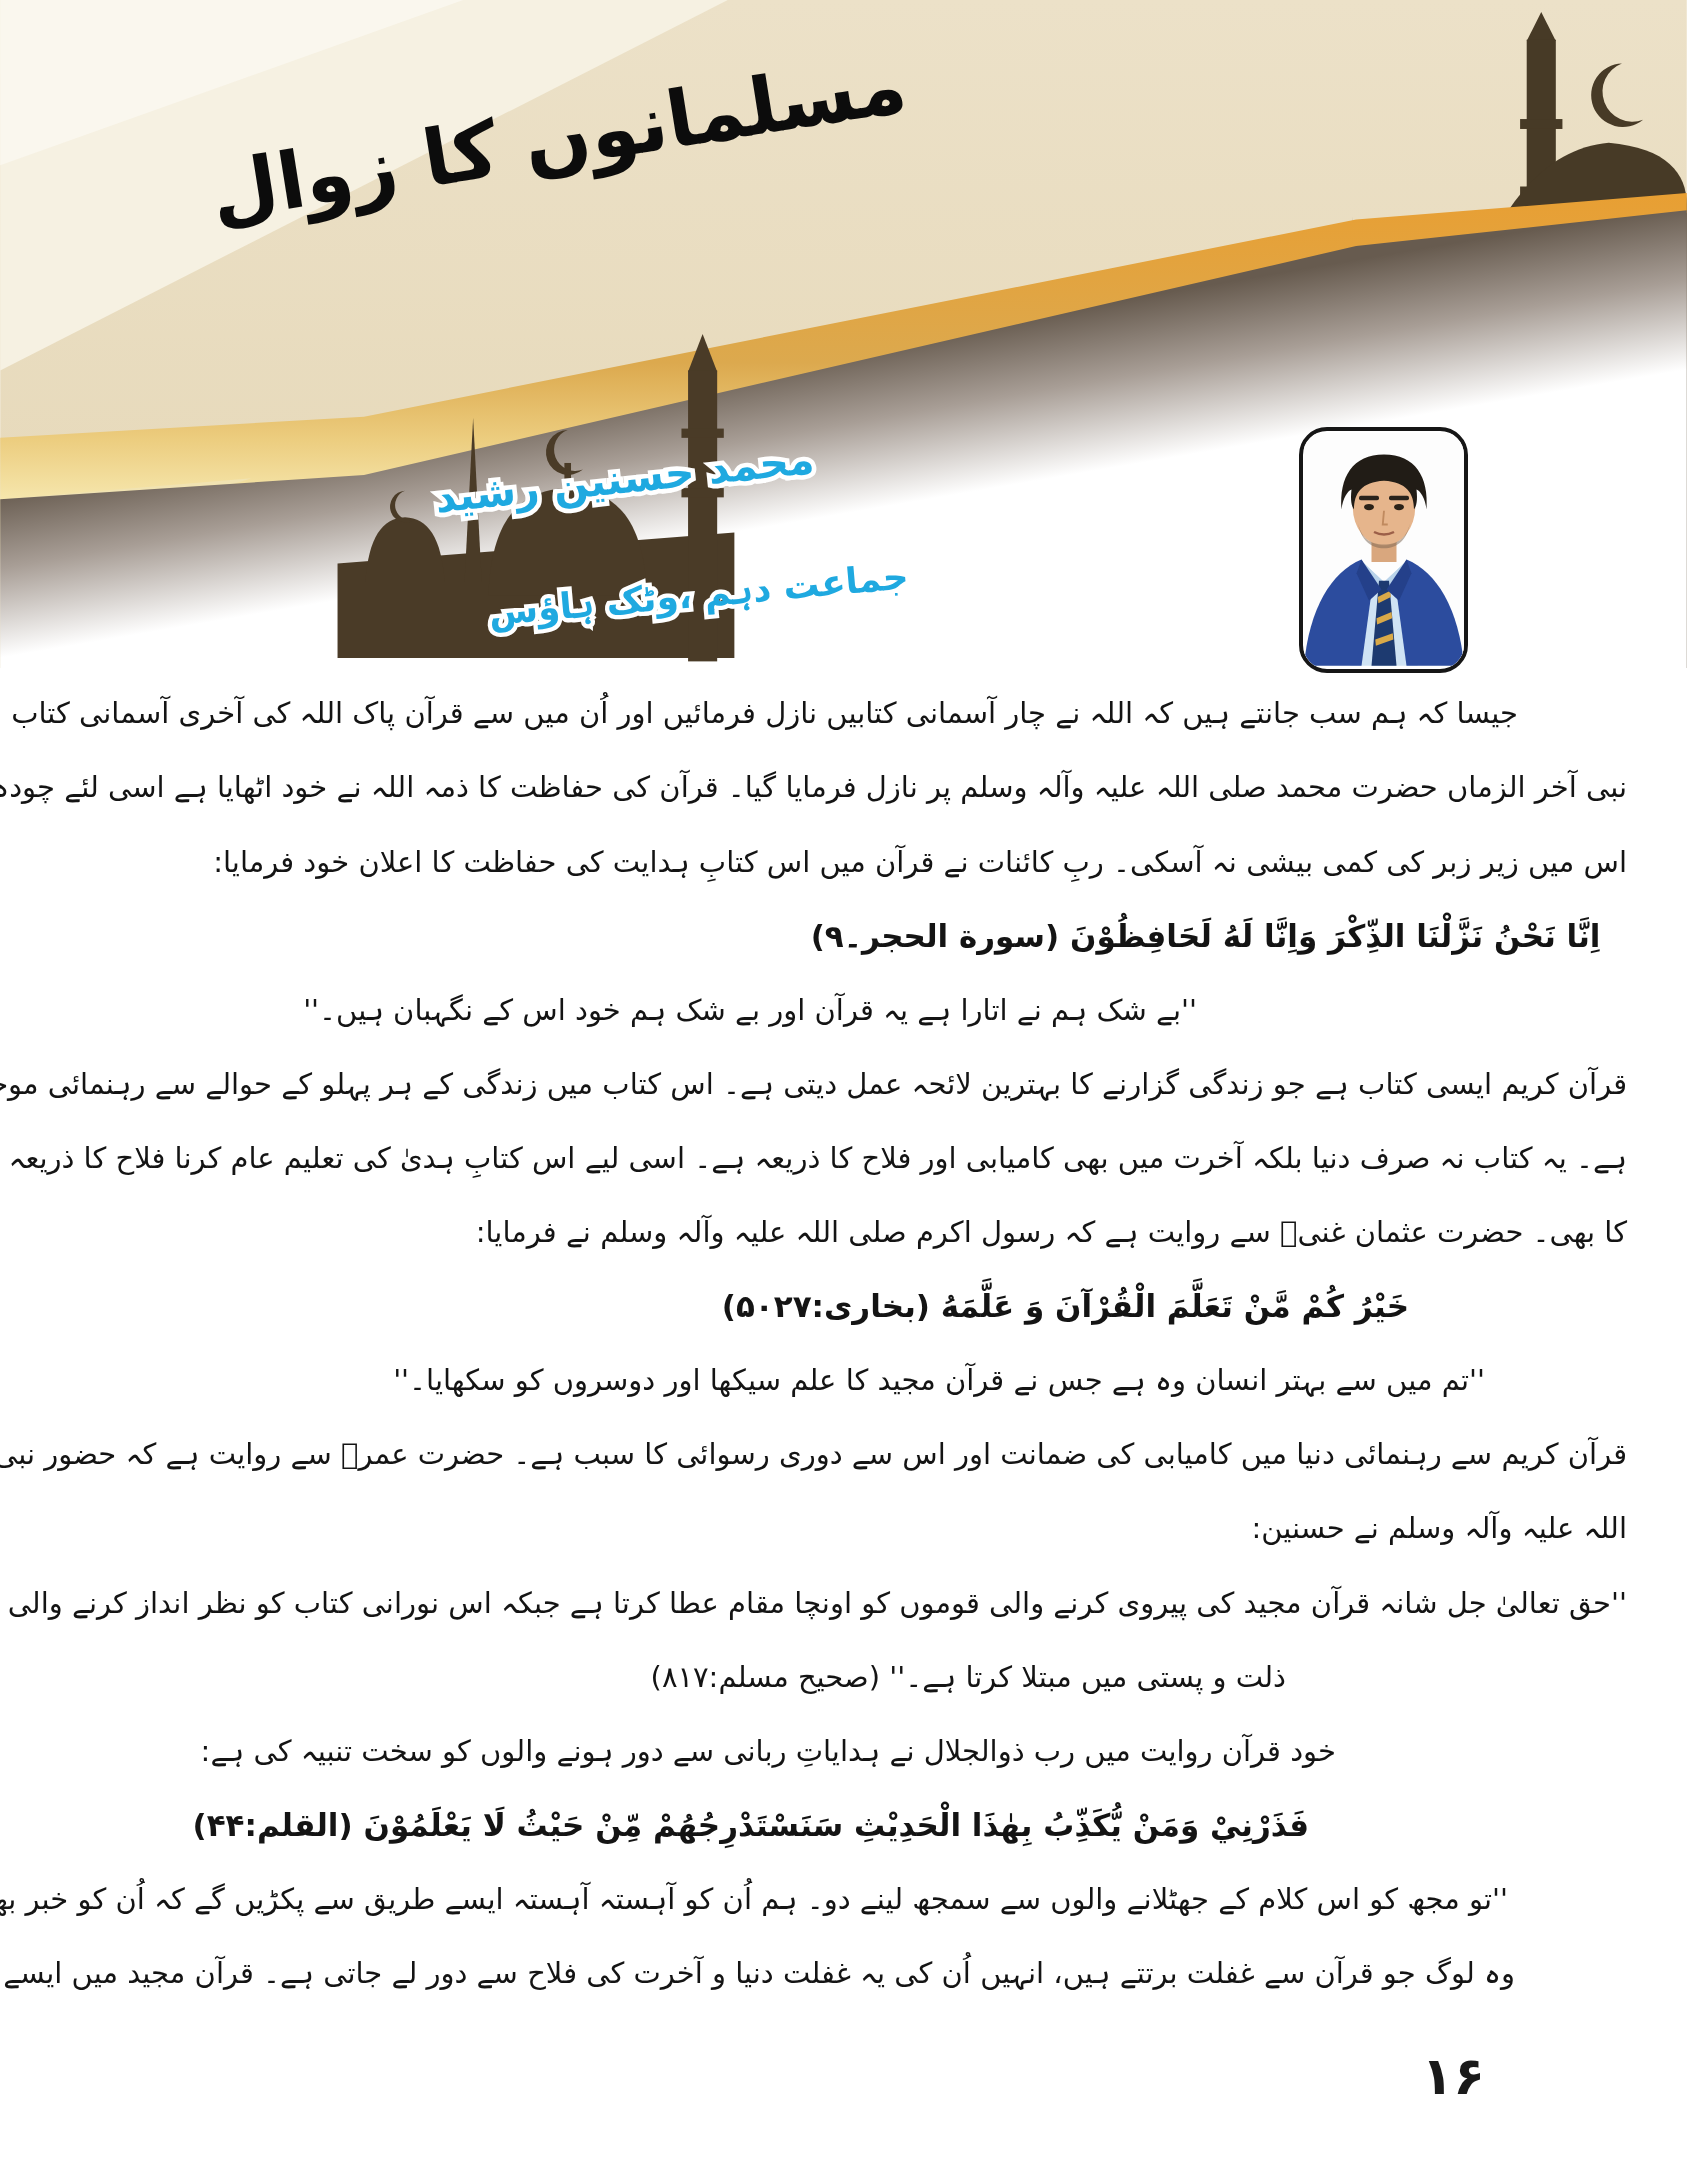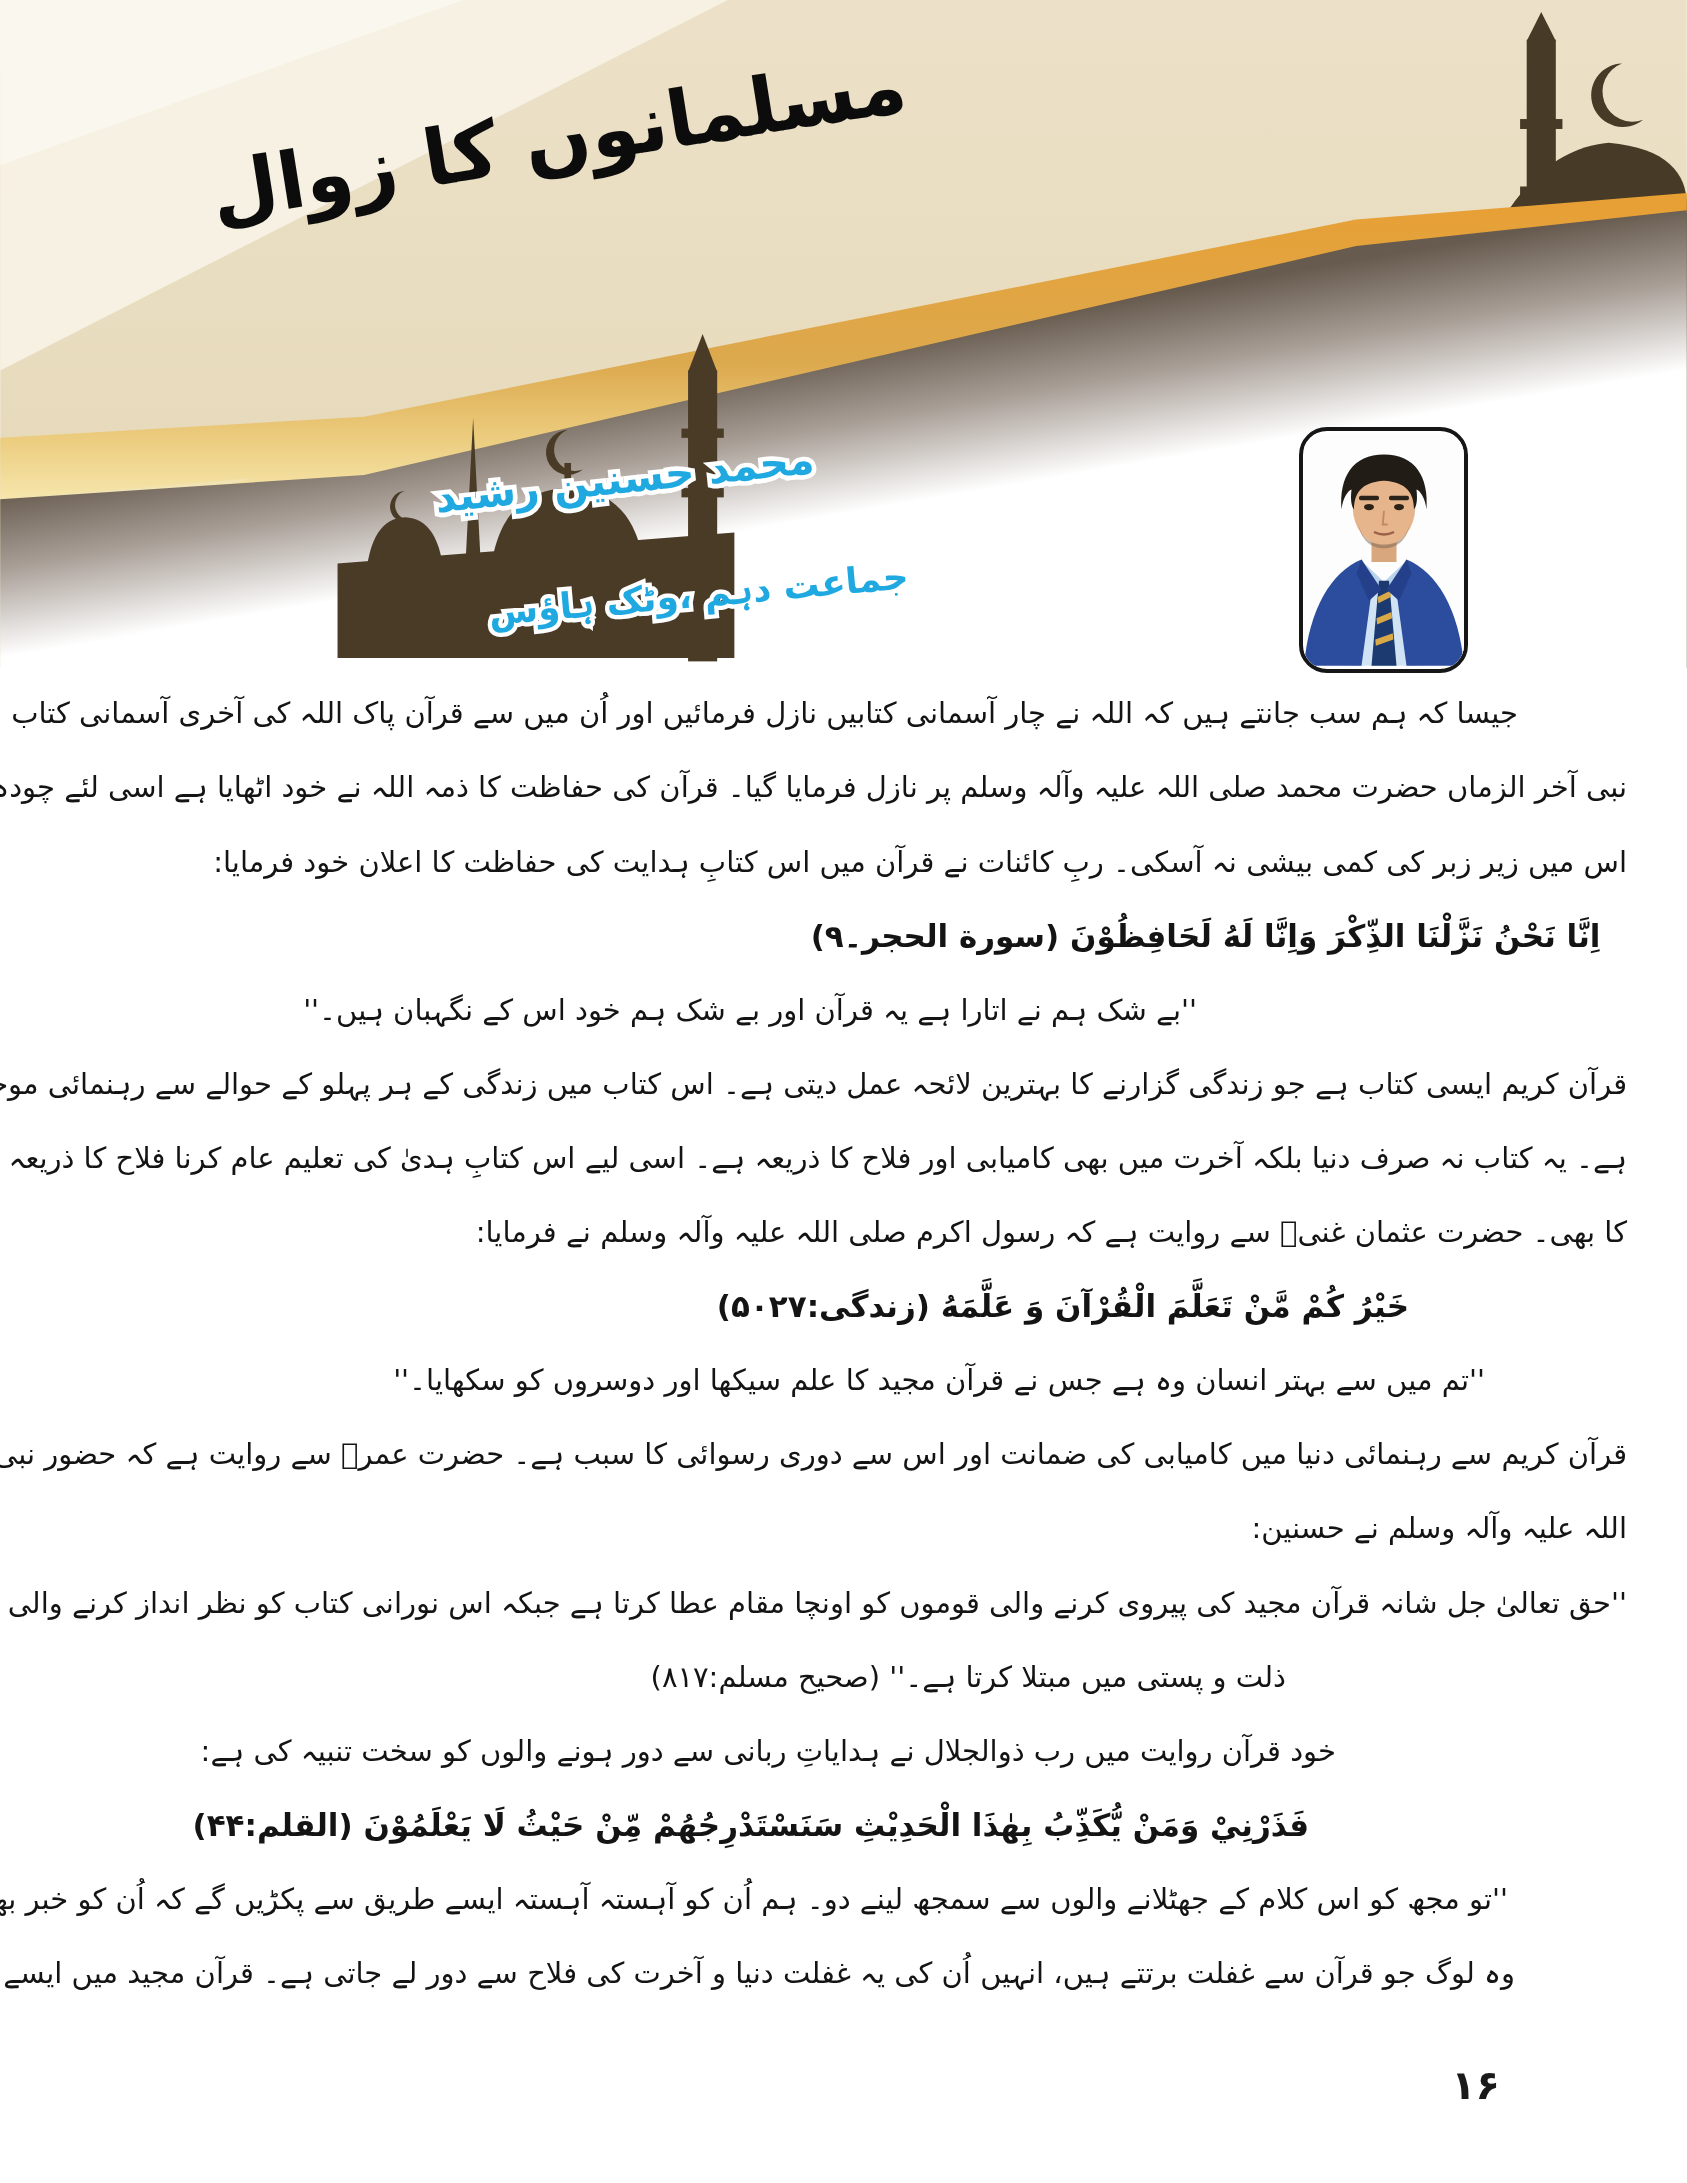--- a/index.html
+++ b/index.html
@@ -17,22 +17,22 @@
   }
   
   .bline{
     position:absolute;left:56px;right:60px;
     direction:rtl;text-align:right;
     font-size:29px;line-height:41px;color:#141414;
     white-space:nowrap;overflow:visible;
   }
   .ayah{font-weight:bold;font-size:31px;}
   .pagenum{
-    position:absolute;top:2046px;right:187px;
-    font-size:40px;color:#1a1a1a;direction:rtl;font-weight:bold;margin-top:16px;
+    position:absolute;top:2046px;right:202px;
+    font-size:52px;color:#1a1a1a;direction:rtl;font-weight:bold;
   }
 </style>
 </head>
 <body>
 
 <div id="page">
 
   <svg id="header" viewBox="0 0 2550 1010" xmlns="http://www.w3.org/2000/svg">
     <defs>
       <linearGradient id="skyGrad" x1="0" y1="0" x2="0" y2="1">
@@ -160,21 +160,21 @@
 
   <div>
     <div class="bline" style="top:693px;padding-right:109px;">جیسا کہ ہم سب جانتے ہیں کہ اللہ نے چار آسمانی کتابیں نازل فرمائیں اور اُن میں سے قرآن پاک  اللہ کی آخری آسمانی کتاب ہے اور اسے</div>
     <div class="bline" style="top:767px;">نبی آخر الزماں حضرت محمد صلی اللہ علیہ وآلہ وسلم پر نازل فرمایا گیا۔ قرآن کی حفاظت کا ذمہ اللہ نے خود اٹھایا ہے اسی لئے چودہ سو سال گزرنے کے باوجود</div>
     <div class="bline" style="top:842px;">اس میں زیر زبر کی کمی بیشی نہ آسکی۔ ربِ کائنات نے قرآن میں اس کتابِ ہدایت کی حفاظت کا اعلان خود فرمایا:</div>
     <div class="bline ayah" style="top:916px;padding-right:26.5px;">اِنَّا نَحْنُ نَزَّلْنَا الذِّكْرَ وَاِنَّا لَهُ لَحَافِظُوْنَ (سورة الحجر۔۹)</div>
     <div class="bline" style="top:990px;padding-right:430px;">''بے شک ہم نے اتارا ہے یہ قرآن اور بے شک ہم خود اس کے نگہبان ہیں۔''</div>
     <div class="bline" style="top:1064px;">قرآن کریم ایسی کتاب ہے جو زندگی گزارنے کا بہترین لائحہ عمل دیتی ہے۔ اس کتاب میں زندگی کے ہر پہلو کے حوالے سے رہنمائی موجود</div>
     <div class="bline" style="top:1138px;">ہے۔ یہ کتاب نہ صرف دنیا بلکہ آخرت میں بھی کامیابی اور فلاح کا ذریعہ ہے۔ اسی لیے اس کتابِ ہدیٰ کی تعلیم عام کرنا فلاح کا ذریعہ بھی ہے اور اصلاح</div>
     <div class="bline" style="top:1212px;">کا بھی۔ حضرت عثمان غنیؓ سے روایت ہے کہ رسول اکرم صلی اللہ علیہ وآلہ وسلم نے فرمایا:</div>
-    <div class="bline ayah" style="top:1286px;padding-right:218px;">خَيْرُ كُمْ مَّنْ تَعَلَّمَ الْقُرْآنَ وَ عَلَّمَهُ (زندگی:۵۰۲۷)</div>
+    <div class="bline ayah" style="top:1286px;padding-right:218px;">خَيْرُ كُمْ مَّنْ تَعَلَّمَ الْقُرْآنَ وَ عَلَّمَهُ (بخاری:۵۰۲۷)</div>
     <div class="bline" style="top:1360px;padding-right:142px;text-align:right;">''تم میں سے بہتر انسان وہ ہے جس نے قرآن مجید کا علم سیکھا اور دوسروں کو سکھایا۔''</div>
     <div class="bline" style="top:1434px;">قرآن کریم سے رہنمائی دنیا میں کامیابی کی ضمانت اور اس سے دوری رسوائی کا سبب ہے۔ حضرت عمرؓ سے روایت ہے کہ حضور نبی کریم صلی</div>
     <div class="bline" style="top:1508px;">اللہ علیہ وآلہ وسلم نے حسنین:</div>
     <div class="bline" style="top:1583px;">''حق تعالیٰ جل شانہ قرآن مجید کی پیروی کرنے والی قوموں کو اونچا مقام عطا کرتا ہے جبکہ اس نورانی کتاب کو نظر انداز کرنے والی قوموں کو</div>
     <div class="bline" style="top:1657px;padding-right:341px;">ذلت و پستی میں مبتلا کرتا ہے۔'' (صحیح مسلم:۸۱۷)</div>
     <div class="bline" style="top:1731px;padding-right:291px;">خود قرآن روایت میں رب ذوالجلال نے ہدایاتِ ربانی سے دور ہونے والوں کو سخت تنبیہ کی ہے:</div>
     <div class="bline ayah" style="top:1805px;padding-right:318px;">فَذَرْنِيْ وَمَنْ يُّكَذِّبُ بِهٰذَا الْحَدِيْثِ سَنَسْتَدْرِجُهُمْ مِّنْ حَيْثُ لَا يَعْلَمُوْنَ (القلم:۴۴)</div>
     <div class="bline" style="top:1879px;padding-right:119px;">''تو مجھ کو اس کلام کے جھٹلانے والوں سے سمجھ لینے دو۔ ہم اُن کو آہستہ آہستہ ایسے طریق سے پکڑیں گے کہ اُن کو خبر بھی نہ ہوگی۔''</div>
     <div class="bline" style="top:1953px;padding-right:112px;">وہ لوگ جو قرآن سے غفلت برتتے ہیں، انہیں اُن کی یہ غفلت دنیا و آخرت کی فلاح سے دور لے جاتی ہے۔ قرآن مجید میں ایسے ہی لوگوں کے</div>
   </div>

